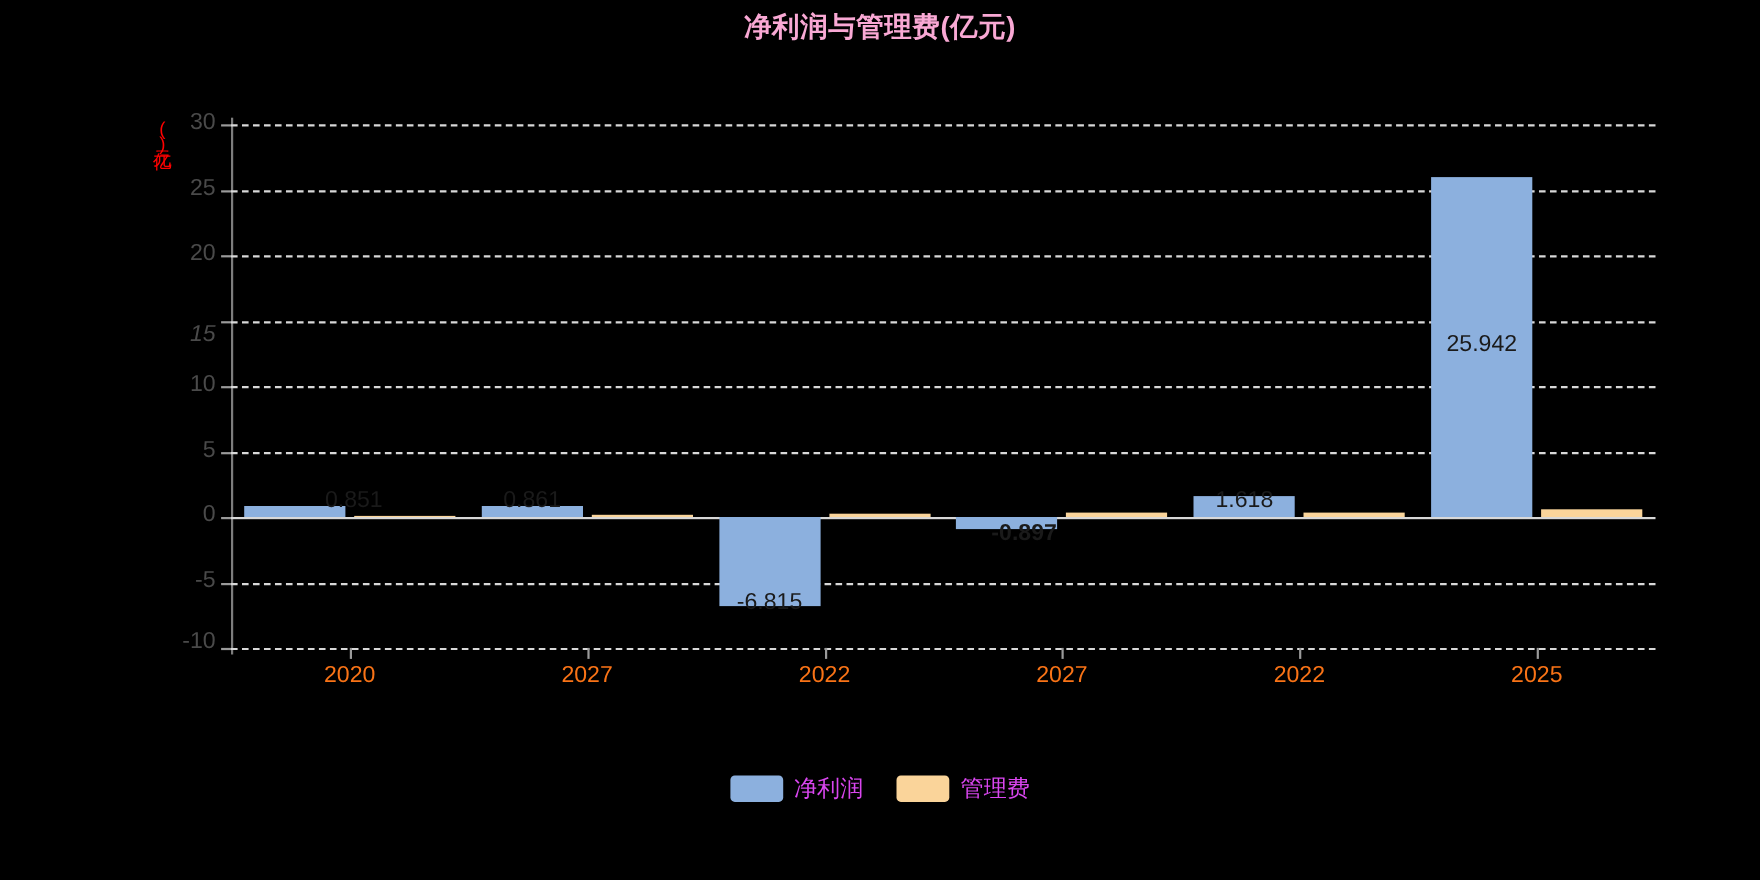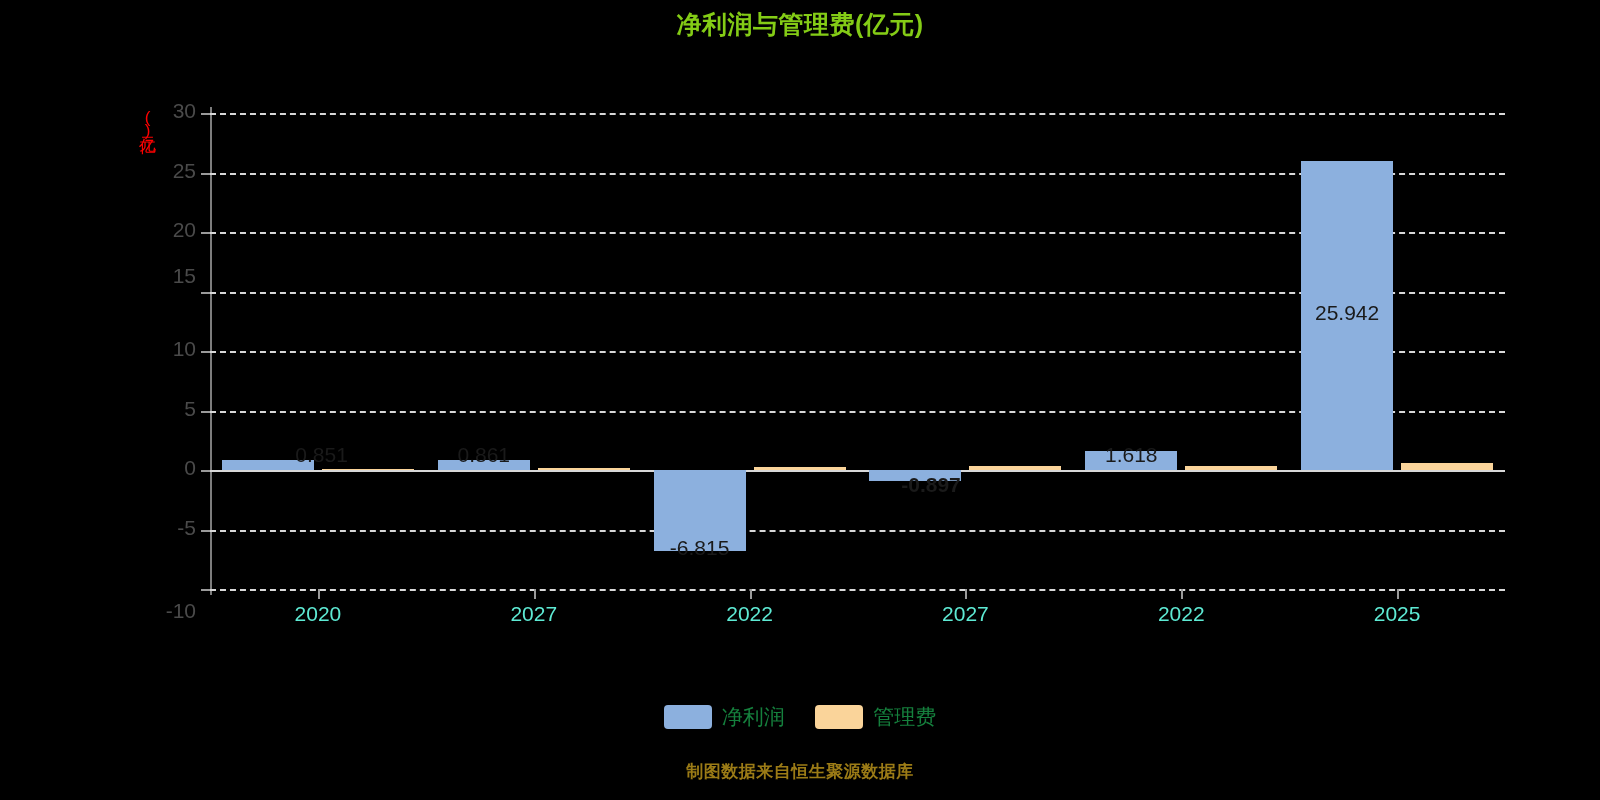--- a/index.html
+++ b/index.html
@@ -1,79 +1,79 @@
 <!DOCTYPE html>
 <html><head>
 <meta charset="utf-8">
 <style>
   html,body{margin:0;padding:0;background:#000;}
   body{width:1600px;height:800px;overflow:hidden;font-family:"Liberation Sans","DejaVu Sans",sans-serif;}
   .wrap{position:relative;width:1600px;height:800px;background:#000;}
 
   .chart-title{
     position:absolute;left:0;top:8px;width:1600px;text-align:center;
-    color:#84cc16;font-size:25px;font-weight:bold;letter-spacing:0.5px;
+    color:#f9a8d4;font-size:25px;font-weight:bold;letter-spacing:0.5px;
   }
 
   
   .plot{position:absolute;left:210px;top:113px;width:1295px;height:476px;}
 
   .gridline{position:absolute;left:0;width:1295px;height:0;
     border-top:2px dashed #d8d8d8;}
   .zeroline{position:absolute;left:0;width:1295px;height:0;border-top:2px solid #d8d8d8;}
 
   .yaxis{position:absolute;left:210px;top:107px;width:2px;height:488px;background:#7d7d7d;}
   .ytick{position:absolute;left:-9px;width:9px;height:0;border-top:2px solid #9a9a9a;}
   .ylabel{position:absolute;right:1404px;width:60px;text-align:right;
     color:#4a4a4a;font-size:21px;}
   .yunit{
     position:absolute;left:133px;top:108px;width:26px;color:#ff0000;font-size:17px;
     writing-mode:vertical-rl;text-orientation:upright;letter-spacing:-2px;line-height:24px;
   }
 
   .xtick{position:absolute;top:589px;width:0;height:10px;border-left:2px solid #9a9a9a;}
   .xlabel{position:absolute;top:602px;width:120px;margin-left:-60px;text-align:center;
-    color:#5eead4;font-size:21px;}
+    color:#f97316;font-size:21px;}
 
   .bar{position:absolute;}
   .bar.net{background:#8cb0de;}
   .bar.mgmt{background:#fad49a;}
 
   .barlabel{position:absolute;color:#1a1a1a;font-size:21px;text-align:center;white-space:nowrap;}
 
   .legend{position:absolute;left:0;top:703px;width:1600px;text-align:center;}
   .legend-item{display:inline-block;vertical-align:middle;margin:0 13px;}
   .swatch{display:inline-block;width:48px;height:24px;border-radius:4px;vertical-align:middle;}
   .swatch.net{background:#8cb0de;}
   .swatch.mgmt{background:#fad49a;}
   .legend-text{display:inline-block;vertical-align:middle;margin-left:10px;
-    color:#15803d;font-size:21px;}
+    color:#d946ef;font-size:21px;}
 
   .footer{position:absolute;left:0;top:760px;width:1600px;text-align:center;
     color:#9b7b16;font-size:17px;font-weight:bold;letter-spacing:0.5px;}
 </style>
 </head>
 <body>
 
 <div class="wrap">
 
   <div class="chart-title">净利润与管理费(亿元)</div>
 
   <div class="yunit">(亿元)</div>
 
   <div id="ylabels">
       <div class="ylabel" style="top: 99px;">30</div>
       <div class="ylabel" style="top: 158.5px;">25</div>
       <div class="ylabel" style="top: 218px;">20</div>
-      <div class="ylabel" style="top: 264px;">15</div>
+      <div class="ylabel" style="top: 292px; font-style: italic;">15</div>
       <div class="ylabel" style="top: 337px;">10</div>
       <div class="ylabel" style="top: 396.5px;">5</div>
       <div class="ylabel" style="top: 456px;">0</div>
       <div class="ylabel" style="top: 515.5px;">-5</div>
-      <div class="ylabel" style="top: 599px;">-10</div>
+      <div class="ylabel" style="top: 571px;">-10</div>
     </div>
   <div class="yaxis"></div>
 
   <div class="plot" id="plot">
       <div class="gridline" style="top: 0px;"></div>
       <div class="ytick" style="top: 0px;"></div>
       <div class="gridline" style="top: 59.5px;"></div>
       <div class="ytick" style="top: 59.5px;"></div>
       <div class="gridline" style="top: 119px;"></div>
       <div class="ytick" style="top: 119px;"></div>
@@ -120,20 +120,19 @@
 
   <div class="legend">
     <span class="legend-item">
       <span class="swatch net"></span><span class="legend-text">净利润</span>
     </span>
     <span class="legend-item">
       <span class="swatch mgmt"></span><span class="legend-text">管理费</span>
     </span>
   </div>
 
-  <div class="footer">制图数据来自恒生聚源数据库</div>
 <div class="xtick" style="left: 317.917px;"></div>
     <div class="xtick" style="left: 533.75px;"></div>
     <div class="xtick" style="left: 749.583px;"></div>
     <div class="xtick" style="left: 965.417px;"></div>
     <div class="xtick" style="left: 1181.25px;"></div>
     <div class="xtick" style="left: 1397.08px;"></div>
   </div>
 
 </body></html>

